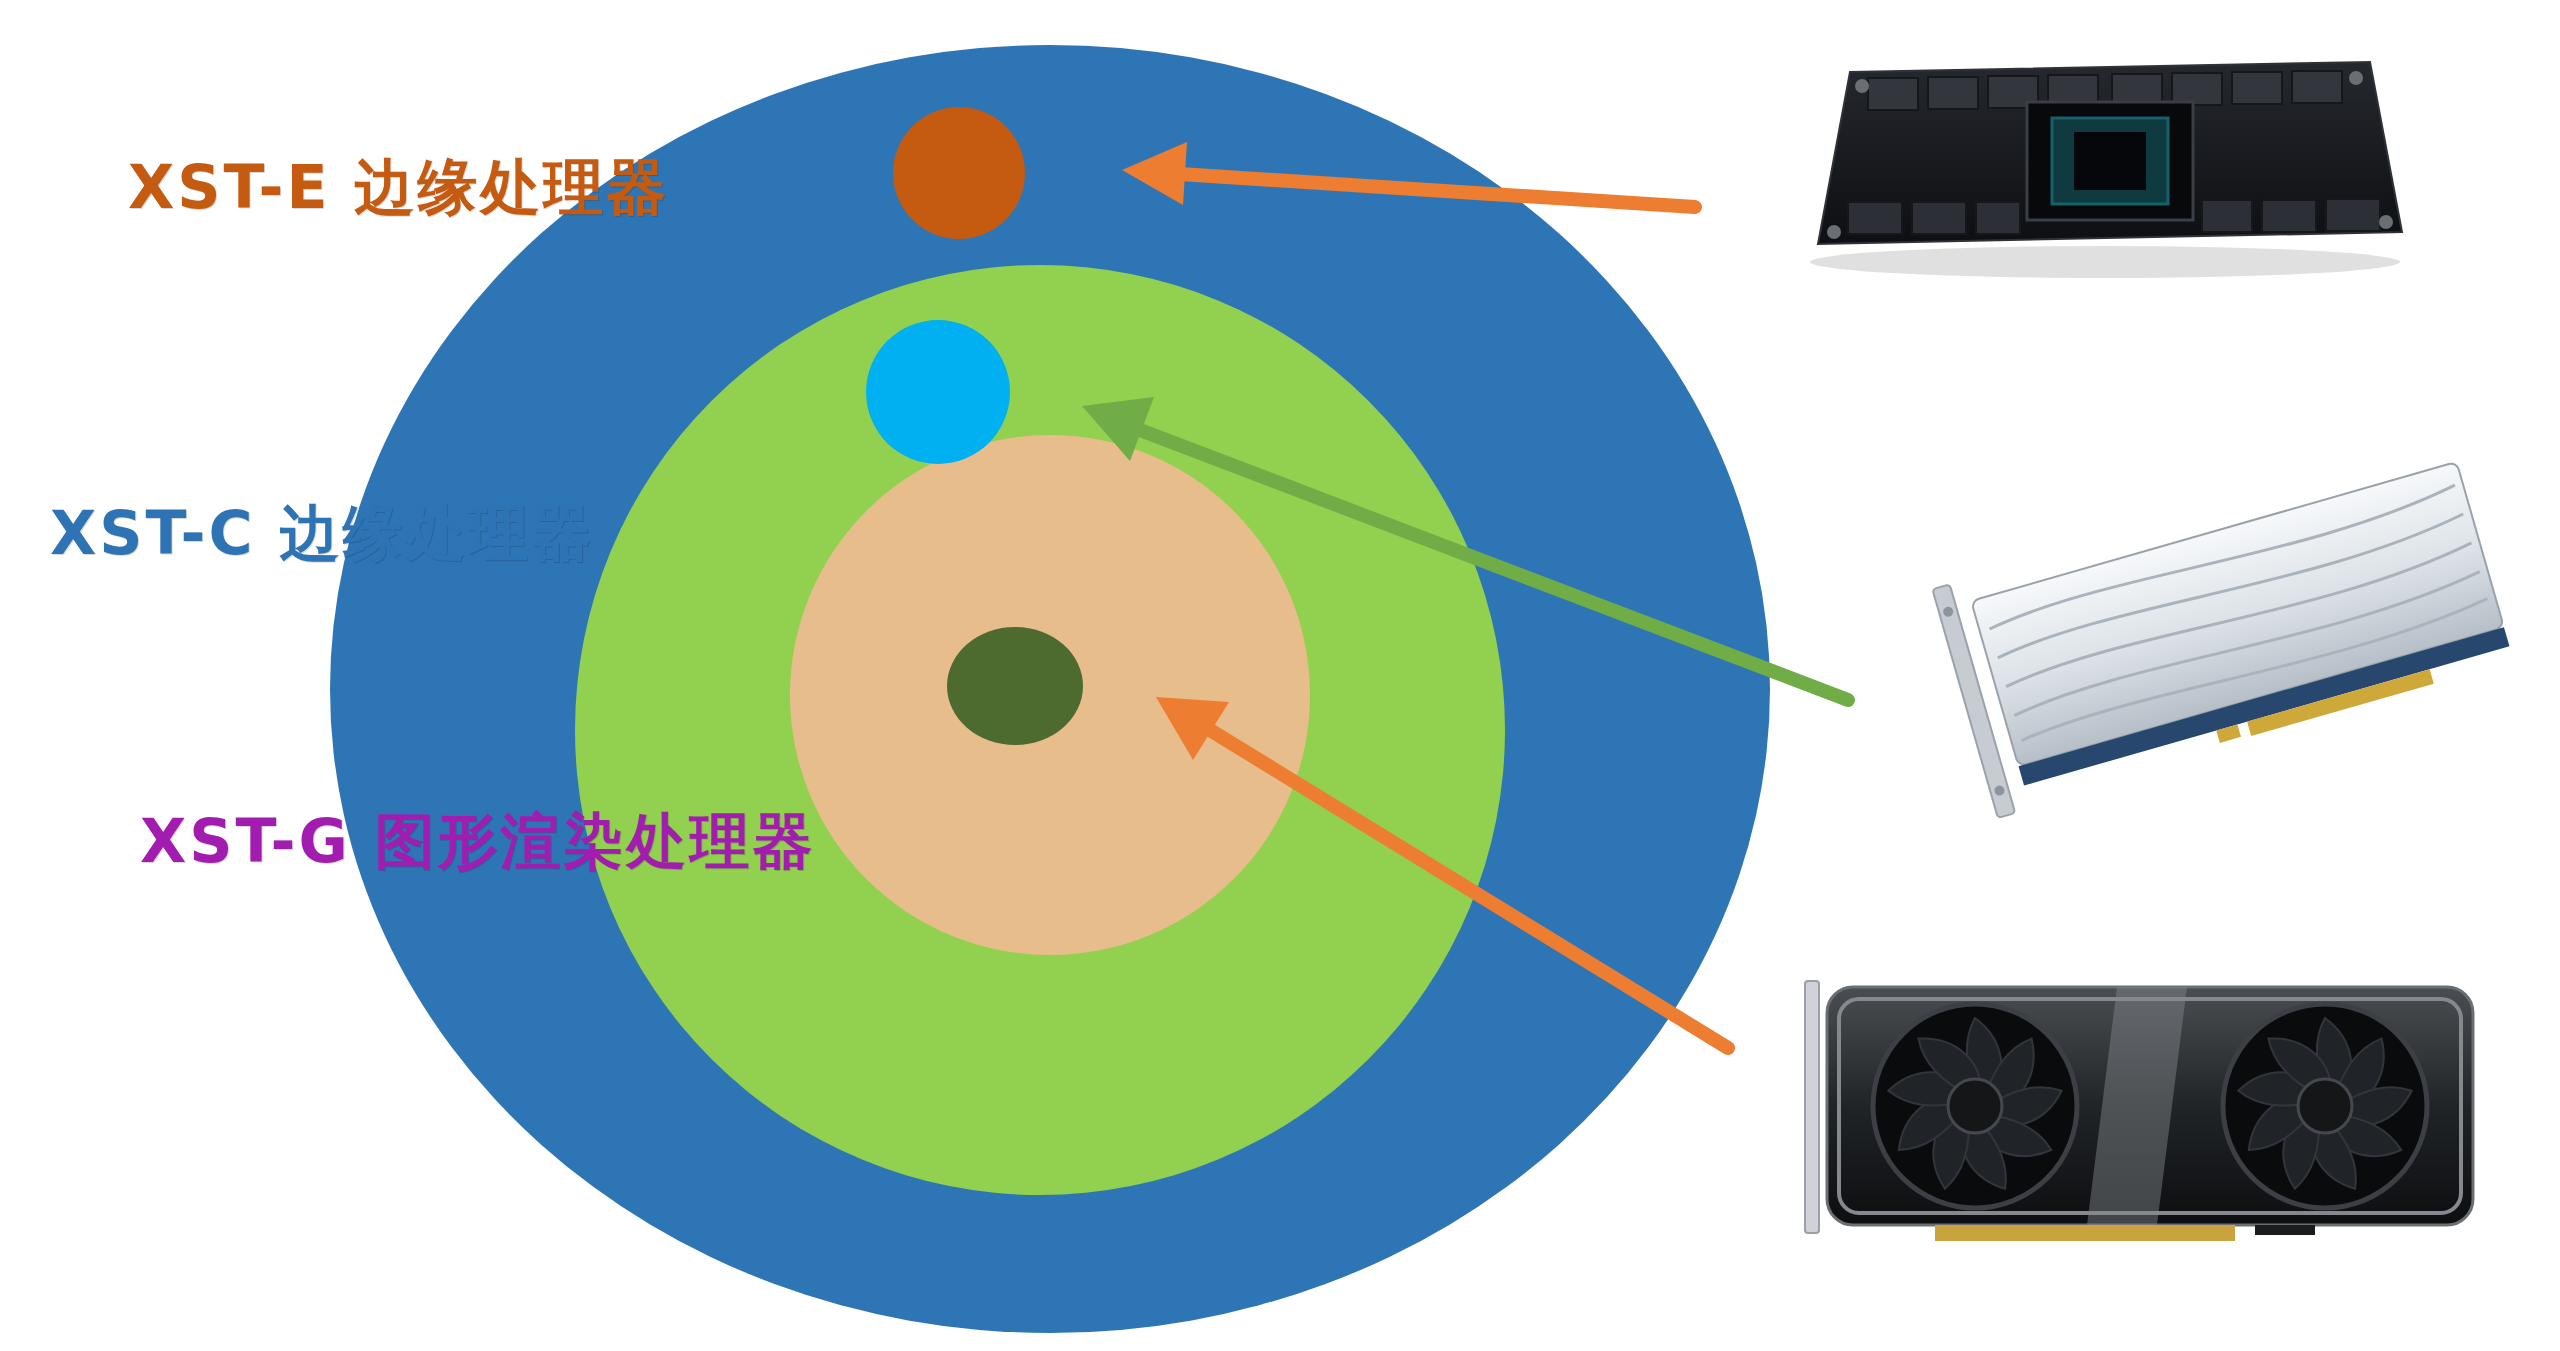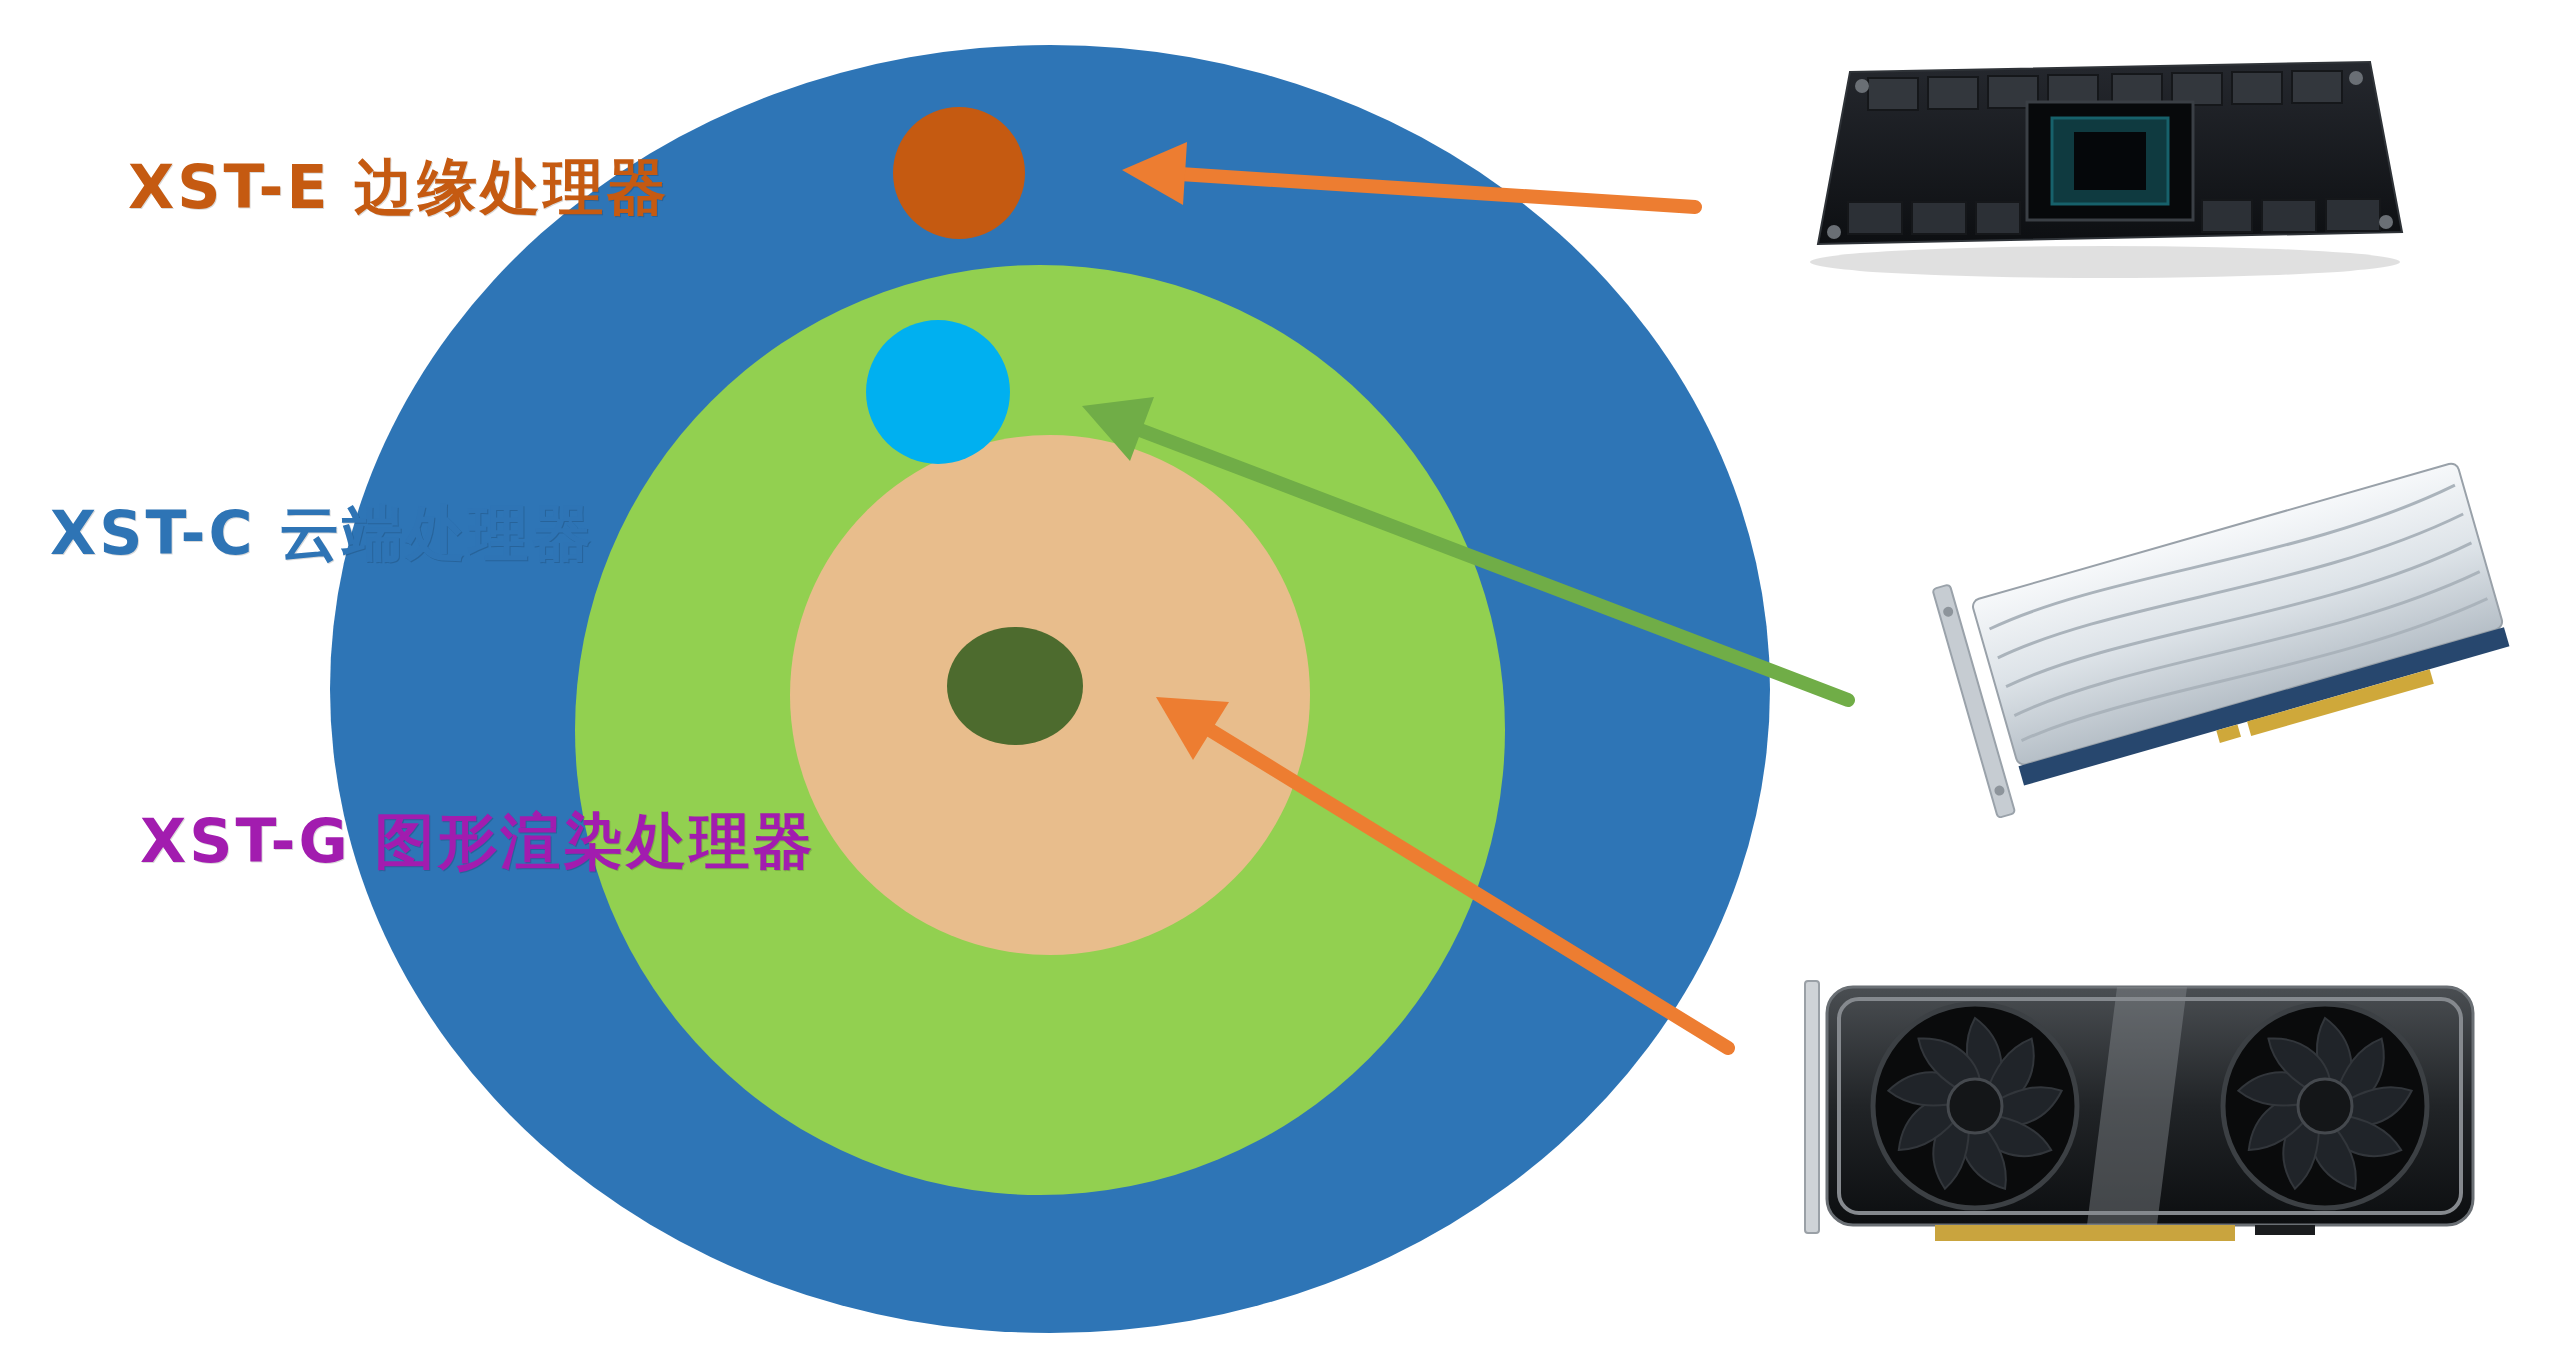--- a/index.html
+++ b/index.html
@@ -54,21 +54,21 @@
 
   <div class="circle ring-outer" style="background-color: rgb(46, 117, 182);"></div>
   <div class="circle ring-middle" style="background-color: rgb(146, 208, 80);"></div>
   <div class="circle ring-inner" style="background-color: rgb(232, 189, 140);"></div>
 
   <div class="circle dot-edge" style="background-color: rgb(197, 90, 17);"></div>
   <div class="circle dot-cloud" style="background-color: rgb(0, 176, 240);"></div>
   <div class="circle dot-graphics" style="background-color: rgb(77, 107, 46);"></div>
 
   <div class="diagram-label label-edge" style="color: rgb(197, 90, 17);">XST-E 边缘处理器</div>
-  <div class="diagram-label label-cloud" style="color: rgb(46, 116, 181);">XST-C 云端处理器</div>
+  <div class="diagram-label label-cloud" style="color: rgb(46, 116, 181);">XST-C 边缘处理器</div>
   <div class="diagram-label label-graphics" style="color: #a21caf;">XST-G 图形渲染处理器</div>
 
   <svg class="arrow-layer" viewBox="0 0 2560 1351">
 
     <line x1="1695" y1="207" x2="1180" y2="174" stroke-width="14" stroke-linecap="round" stroke="#ed7d31"></line>
     <polygon points="1122,170 1187,142 1183,205" fill="#ed7d31"></polygon>
 
     <line x1="1848" y1="700" x2="1140" y2="430" stroke-width="14" stroke-linecap="round" stroke="#70ad47"></line>
     <polygon points="1082,406 1154,397 1130,461" fill="#70ad47"></polygon>
 

